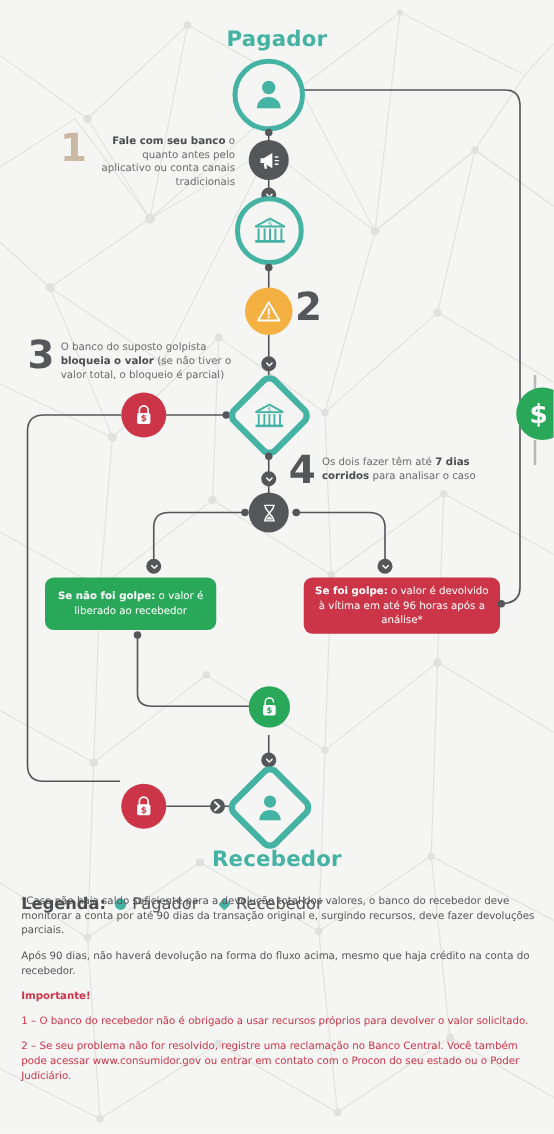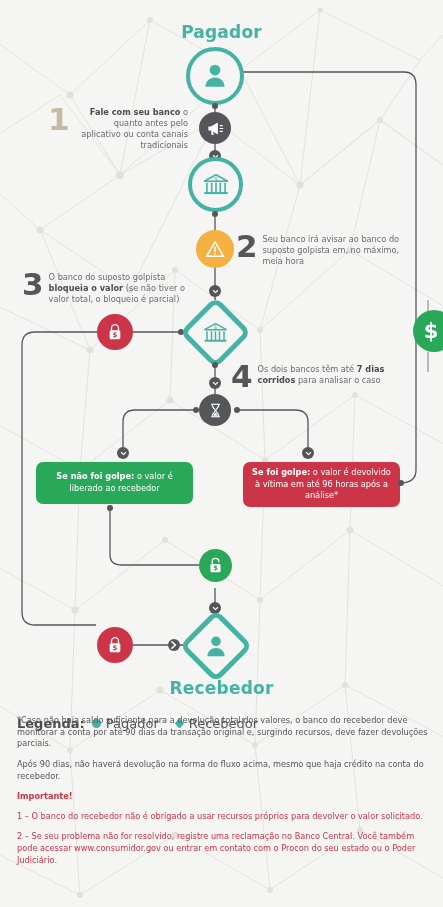--- a/index.html
+++ b/index.html
@@ -236,23 +236,20 @@
   <div class="solid" style="left:196px;top:230px;width:38px;height:38px;background:#f5b042;">
     <svg width="22" height="22" viewBox="0 0 24 24" fill="none" stroke="#ffffff" stroke-width="1.7" stroke-linejoin="round">
       <path d="M12 4.2 L21.3 20 H2.7 Z"></path>
       <path d="M12 10 V14.6" stroke-linecap="round"></path>
       <path d="M12 17.1 V17.2" stroke-linecap="round" stroke-width="2"></path>
     </svg>
   </div>
 
   <div class="step" style="left:236px;top:232px;width:170px;">
     <div class="num">2</div>
-    <div class="txt" style="text-align:left;">
-      <span>Seu banco irá avisar ao banco do suposto golpista em, no máximo, meia hora</span>
-    </div>
   </div>
 
   <div class="chev" style="left:209px;top:285px;">
     <svg width="7" height="7" viewBox="0 0 10 10">
         <path d="M2 3.6 L5 6.6 L8 3.6" stroke="#f5f5f3" stroke-width="1.7" fill="none" stroke-linecap="round" stroke-linejoin="round"></path>
       </svg>
   </div>
 
   <div class="step" style="left:22px;top:270px;width:165px;">
     <div class="num">3</div>
@@ -285,21 +282,21 @@
 
   <div class="solid" style="left:413px;top:310px;width:42px;height:42px;background:#29a85a;">
     <span style="color:#fff;font-size:21px;font-weight:bold;line-height:1;margin-left:-6px;">$</span>
   </div>
 
   <div class="dot" style="left:212px;top:362px;"></div>
 
   <div class="step" style="left:231px;top:362px;width:175px;">
     <div class="num">4</div>
     <div class="txt" style="text-align:left;">
-      <span>Os dois bancos têm até </span><b>7 dias corridos</b><span> para analisar o caso</span>
+      <span>Os dois fazer têm até </span><b>7 dias corridos</b><span> para analisar o caso</span>
     </div>
   </div>
 
   <div class="chev" style="left:209px;top:377px;">
     <svg width="7" height="7" viewBox="0 0 10 10">
         <path d="M2 3.6 L5 6.6 L8 3.6" stroke="#f5f5f3" stroke-width="1.7" fill="none" stroke-linecap="round" stroke-linejoin="round"></path>
       </svg>
   </div>
 
   <div class="solid" style="left:199px;top:394px;width:32px;height:32px;background:#55565a;">
@@ -319,21 +316,21 @@
     <svg width="7" height="7" viewBox="0 0 10 10">
         <path d="M2 3.6 L5 6.6 L8 3.6" stroke="#f5f5f3" stroke-width="1.7" fill="none" stroke-linecap="round" stroke-linejoin="round"></path>
       </svg>
   </div>
   <div class="chev" style="left:302px;top:447px;">
     <svg width="7" height="7" viewBox="0 0 10 10">
         <path d="M2 3.6 L5 6.6 L8 3.6" stroke="#f5f5f3" stroke-width="1.7" fill="none" stroke-linecap="round" stroke-linejoin="round"></path>
       </svg>
   </div>
 
-  <div class="rbox green" style="left:36px;top:462px;width:157px;height:42px;">
+  <div class="rbox green" style="left:36px;top:462px;width:137px;height:42px;">
     <div>
       <b>Se não foi golpe:</b><span> o valor é liberado ao recebedor</span>
     </div>
   </div>
 
   <div class="rbox red" style="left:243px;top:462px;width:157px;height:45px;">
     <div>
       <b>Se foi golpe:</b><span> o valor é devolvido à vítima em até 96 horas após a análise*</span>
     </div>
   </div>

